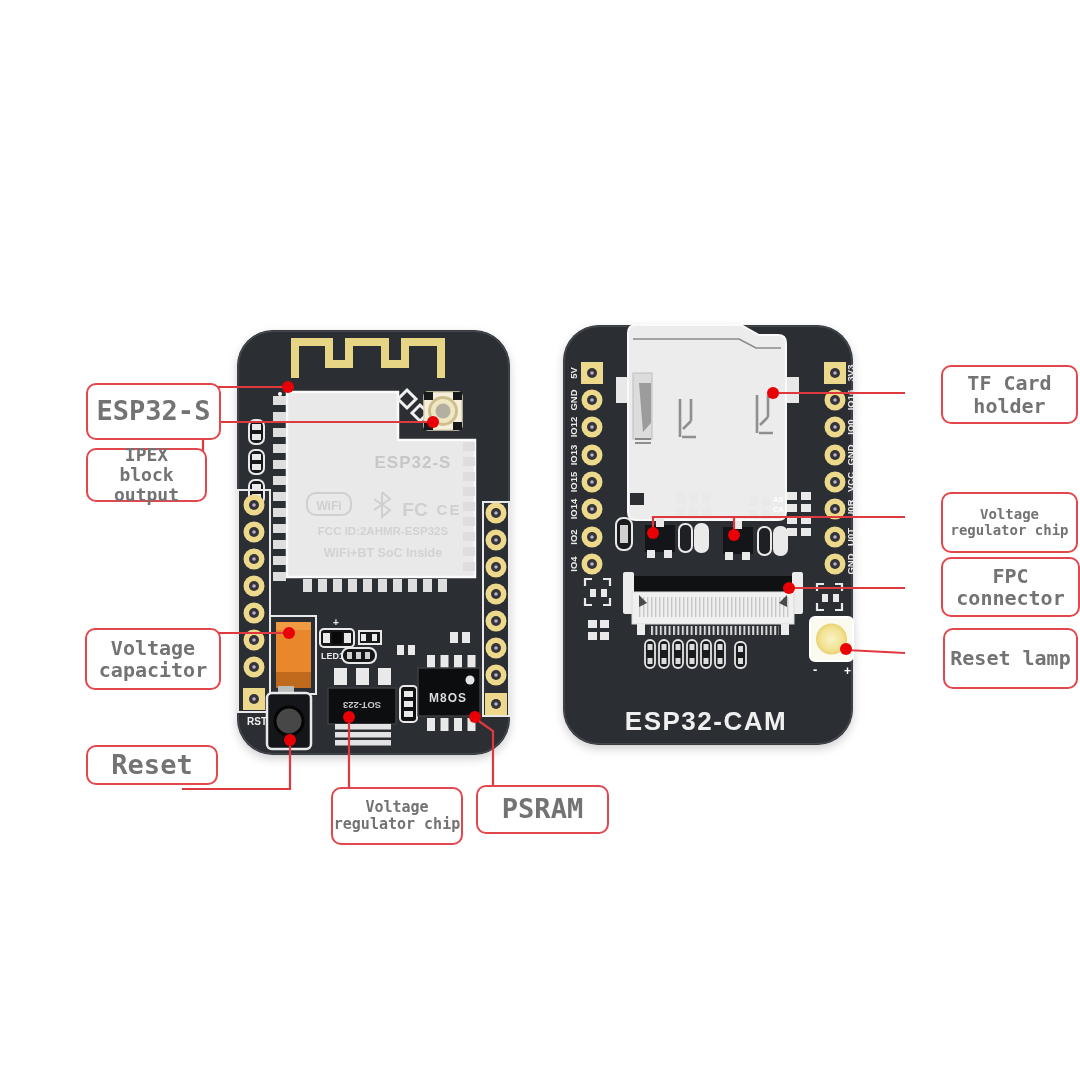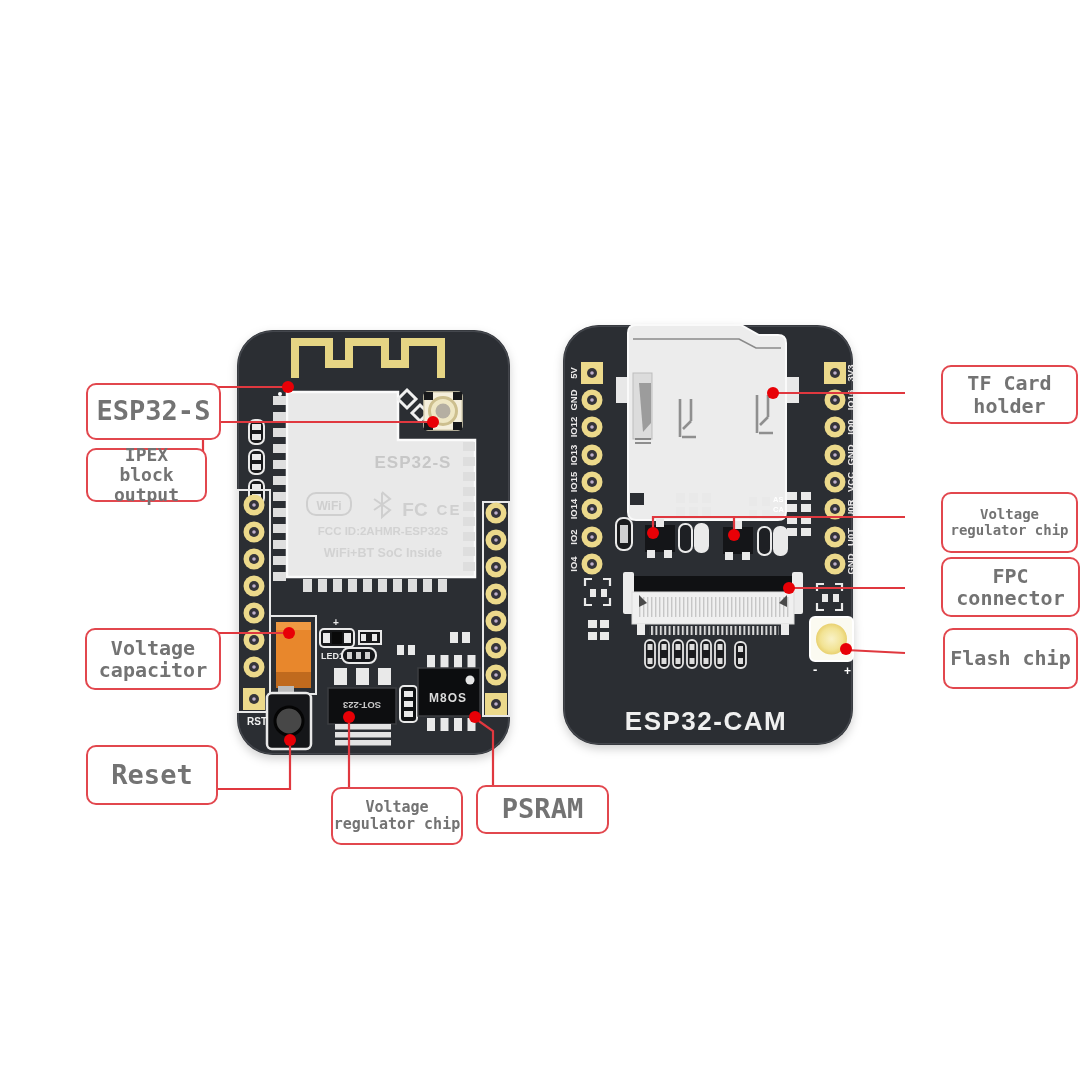--- a/index.html
+++ b/index.html
@@ -422,21 +422,21 @@
   <div class="callout" style="left:50px;top:448px;width:121px;height:54px;font-size:18px">
     <span>IPEX
 block output</span>
     </div>
 
   <div class="callout" style="left:49px;top:628px;width:136px;height:62px;font-size:20px">
     <span>Voltage
 capacitor</span>
     </div>
 
-  <div class="callout" style="left:50px;top:745px;width:132px;height:60px;font-size:27px">
+  <div class="callout" style="left:50px;top:745px;width:132px;height:40px;font-size:27px">
     <span>Reset</span>
     </div>
 
   <div class="callout" style="left:295px;top:787px;width:132px;height:58px;font-size:15px">
     <span>Voltage
 regulator chip</span>
     </div>
 
   <div class="callout" style="left:440px;top:785px;width:133px;height:49px;font-size:27px">
     <span>PSRAM</span>
@@ -451,16 +451,16 @@
     <span>Voltage
 regulator chip</span>
     </div>
 
   <div class="callout" style="left:905px;top:557px;width:139px;height:60px;font-size:20px">
     <span>FPC
 connector</span>
     </div>
 
   <div class="callout" style="left:907px;top:628px;width:135px;height:61px;font-size:20px">
-    <span>Flash chip</span>
+    <span>Reset lamp</span>
     </div>
 
 </div>
 
 </body></html>

